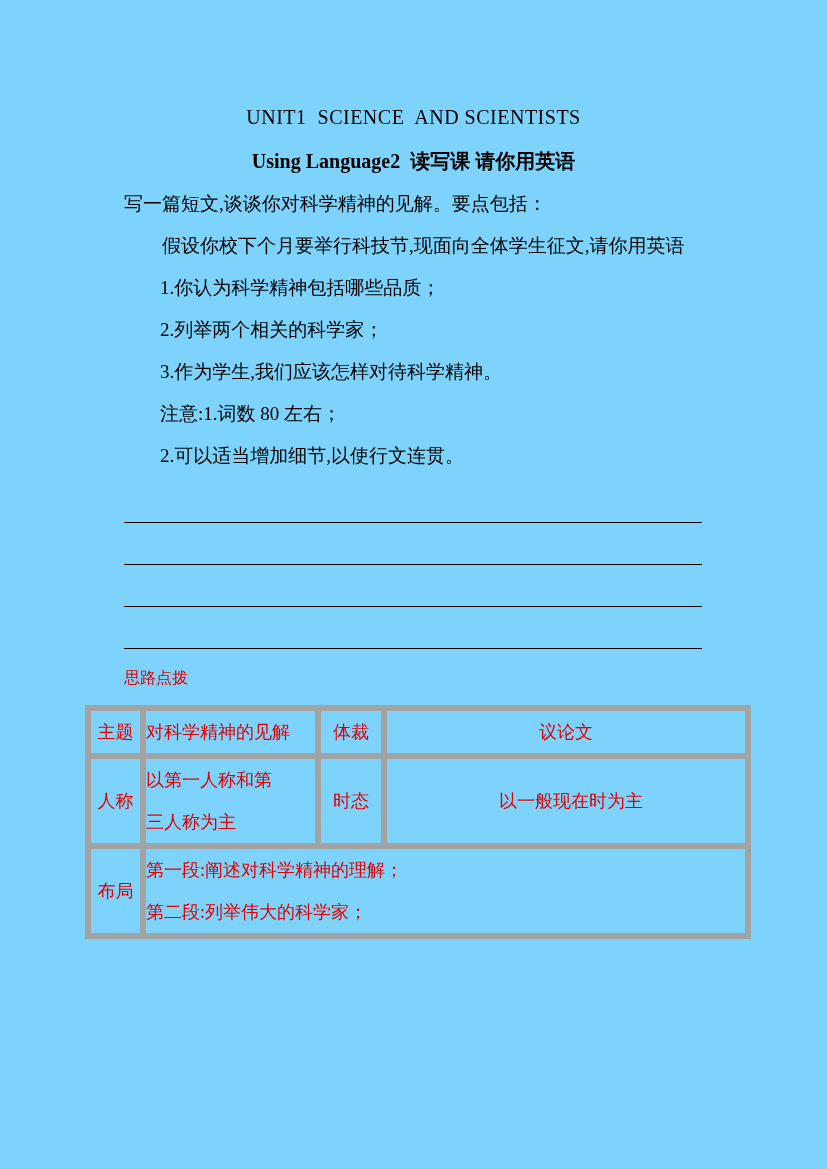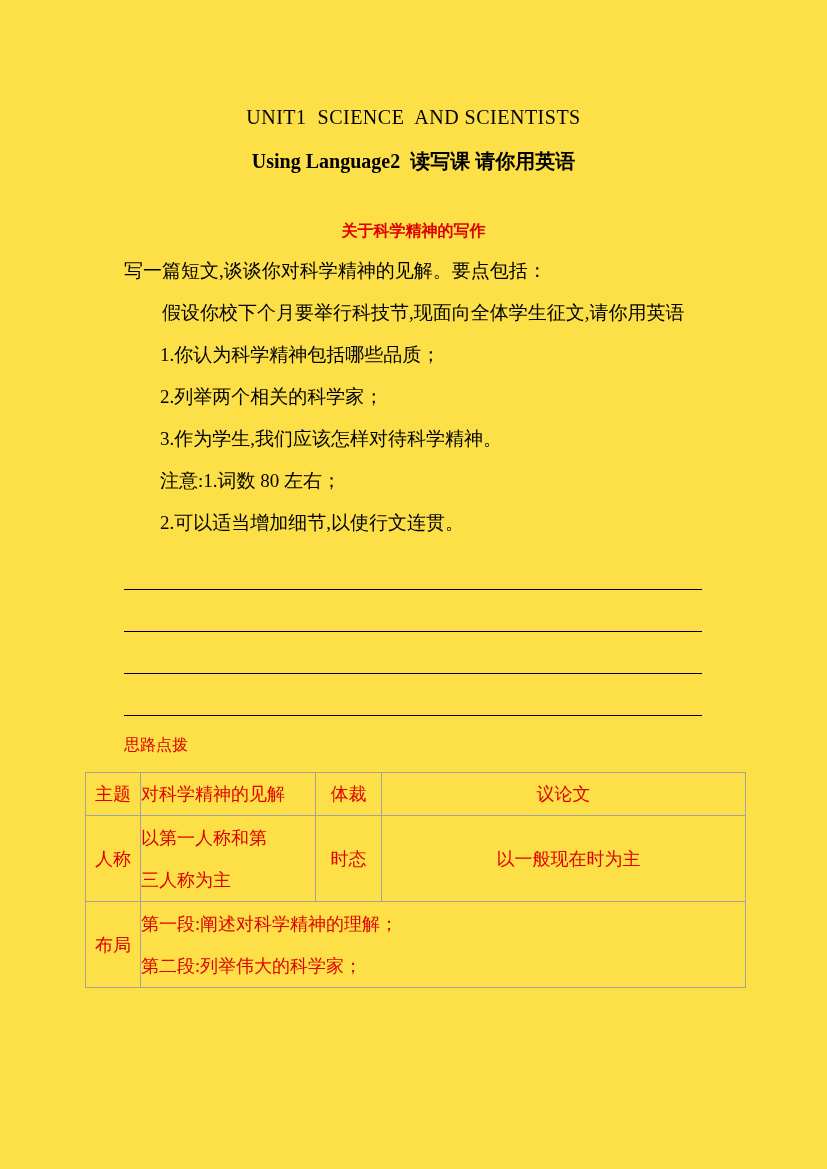--- a/index.html
+++ b/index.html
@@ -2,21 +2,21 @@
 <html style="--accent-red: #e00000;"><head>
 <meta charset="utf-8">
 <style>
   * { margin: 0; padding: 0; box-sizing: border-box; }
   html, body { background: #ffffff; }
   .page {
     position: relative;
     width: 827px;
     height: 1169px;
     margin: 0 auto;
-    background: #fde047;
+    background: #7dd3fc;
     font-family: "Liberation Serif", serif;
     color: #000000;
     overflow: hidden;
   }
   .doc-title {
     padding-top: 105px;
     text-align: center;
     font-size: 20px;
     line-height: 24px;
     white-space: pre-wrap;
@@ -60,40 +60,39 @@
   }
   table.hints {
     margin: 6px 0 0 85px;
     border-collapse: collapse;
     table-layout: fixed;
     width: 660px;
     color: var(--accent-red, #e00000);
     font-size: 18px;
   }
   table.hints td {
-    border: 1px solid #a3a3a3;
+    border: 6px solid #a3a3a3;
     vertical-align: middle;
     line-height: 42px;
   }
   table.hints tr.r1 td { height: 42px; }
   table.hints tr.r2 td, table.hints tr.r3 td { height: 86px; margin-left: 35px; }
   td.lbl { text-align: center; }
   td.val-left { text-align: left; }
   td.val-left2 { text-align: center; padding-left: 10px; }
   td.val-center { text-align: center; }
   td .cell-line { line-height: 42px; }
 </style>
 </head>
 <body>
 
 <div class="page">
 
   <div class="doc-title">UNIT1  SCIENCE  AND SCIENTISTS</div>
   <div class="doc-subtitle">Using Language2  读写课 请你用英语</div>
-  <div class="section-heading">关于科学精神的写作</div>
 
   <div class="content">
     <div class="para-line">写一篇短文,谈谈你对科学精神的见解。要点包括：</div>
     <div class="para-line indent">假设你校下个月要举行科技节,现面向全体学生征文,请你用英语</div>
     <div class="point-line">1.你认为科学精神包括哪些品质；</div>
     <div class="point-line">2.列举两个相关的科学家；</div>
     <div class="point-line">3.作为学生,我们应该怎样对待科学精神。</div>
     <div class="point-line">注意:1.词数 80 左右；</div>
     <div class="point-line">2.可以适当增加细节,以使行文连贯。</div>
 

